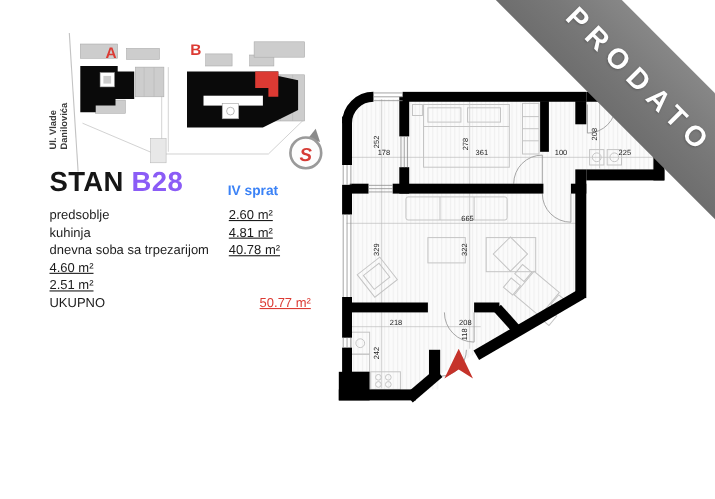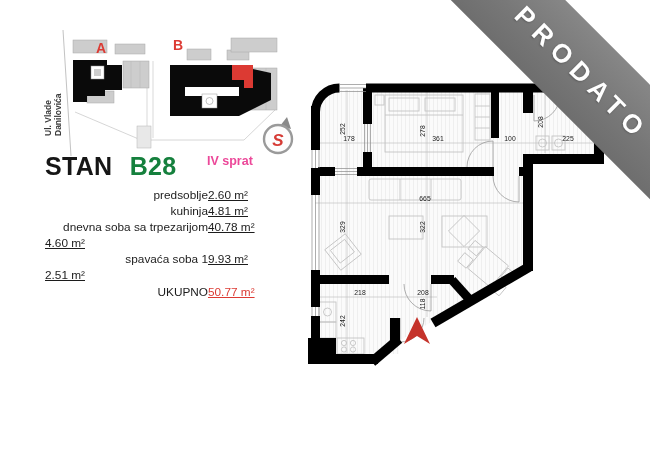--- a/index.html
+++ b/index.html
@@ -7,27 +7,27 @@
     position:relative;width:650px;height:454px;background:#ffffff;overflow:hidden;
     font-family:"Liberation Sans",sans-serif;color:#1c1c1c;
   }
   svg text{font-family:"Liberation Sans",sans-serif;}
   
   .siteplan{position:absolute;left:35px;top:8px;width:270px;height:150px;}
   
   .info{position:absolute;left:45px;top:152px;width:240px;}
   .title-line{position:relative;height:30px;}
   .title{font-size:25px;font-weight:bold;letter-spacing:0.3px;color:#161616;}
-  .title .accent{color:#15803d;margin-left:10px;}
-  .floor-label{position:absolute;left:162px;top:2px;font-size:12.5px;font-weight:bold;color:#ec4899;}
+  .title .accent{color:#8b5cf6;}
+  .floor-label{position:absolute;left:162px;top:14px;font-size:12.5px;font-weight:bold;color:#3b82f6;}
   .rooms{margin-top:5px;}
-  .row{display:flex;height:16.1px;line-height:16.1px;font-size:11.8px;text-align:right;}
+  .row{display:flex;height:16.1px;line-height:16.1px;font-size:11.8px;}
   .row .rn{flex:0 0 163px;white-space:nowrap;}
   .row .rv{white-space:nowrap;text-decoration:underline;}
-  .row.total .rv{color:#dc3a33;}
+  .row.total .rv{color:#dc3a33;margin-left:28px;}
   
   .floorplan{position:absolute;left:305px;top:55px;width:345px;height:330px;}
   
   .banner{
     position:absolute;left:579px;top:71px;width:370px;height:81px;
     transform:translate(-50%,-50%) rotate(45deg);
     background:linear-gradient(180deg,#878787 0%,#787878 55%,#6e6e6e 100%);
     display:flex;align-items:center;justify-content:center;
     color:#ffffff;font-size:26px;font-weight:bold;letter-spacing:7px;
     text-indent:7px;text-shadow:0 1px 2px rgba(0,0,0,0.25);
@@ -105,24 +105,20 @@
       <div class="row">
         <span class="rn">kuhinja</span>
         <span class="rv">4.81 m²</span>
       </div>
       <div class="row">
         <span class="rn">dnevna soba sa trpezarijom</span>
         <span class="rv">40.78 m²</span>
       </div>
       <div class="row">
         <span class="rv">4.60 m²</span>
-      </div>
-      <div class="row">
-        <span class="rn">spavaća soba 1</span>
-        <span class="rv">9.93 m²</span>
       </div>
       <div class="row">
         <span class="rv">2.51 m²</span>
       </div>
       <div class="row total">
         <span class="rn">UKUPNO</span>
         <span class="rv">50.77 m²</span>
       </div>
     </div>
   </div>

